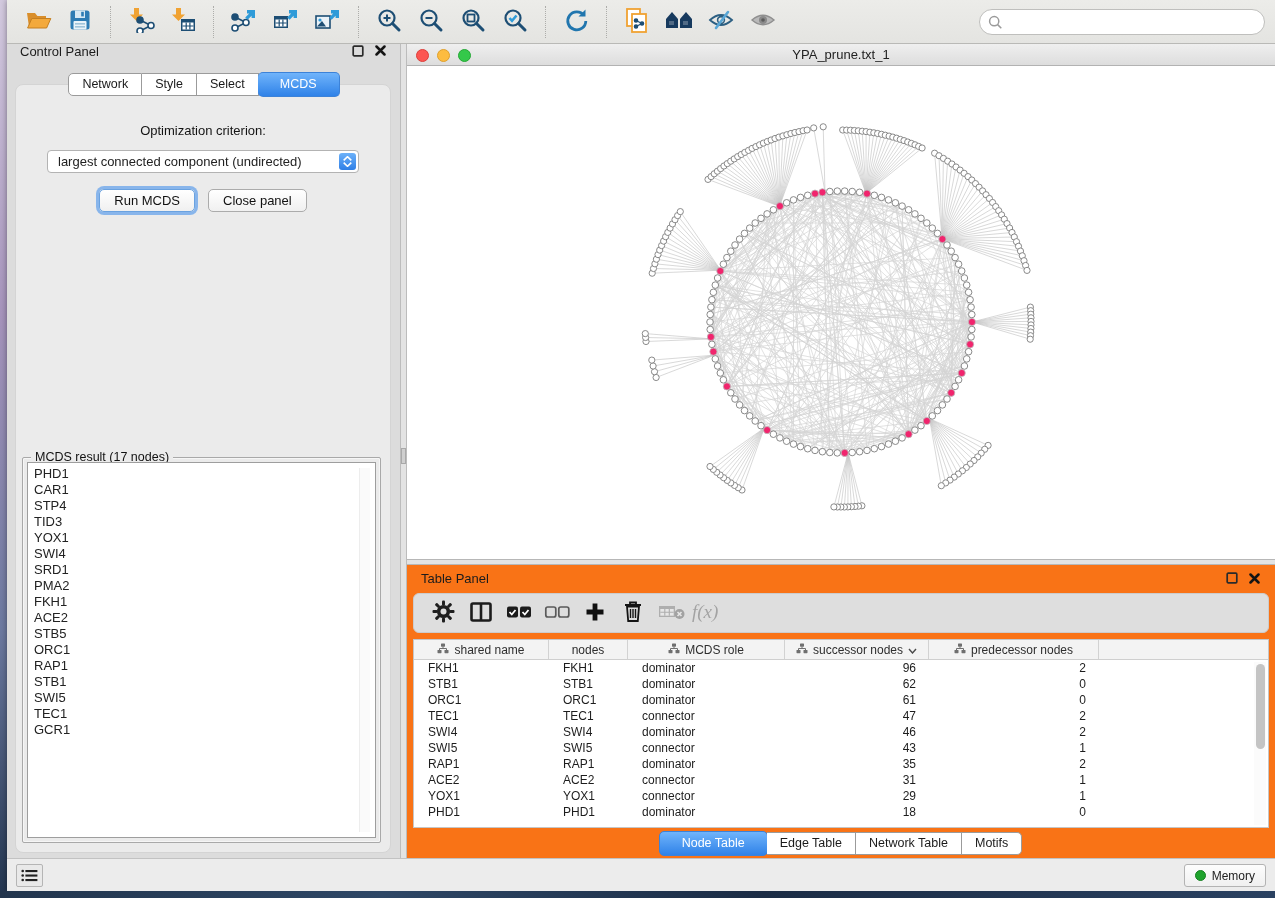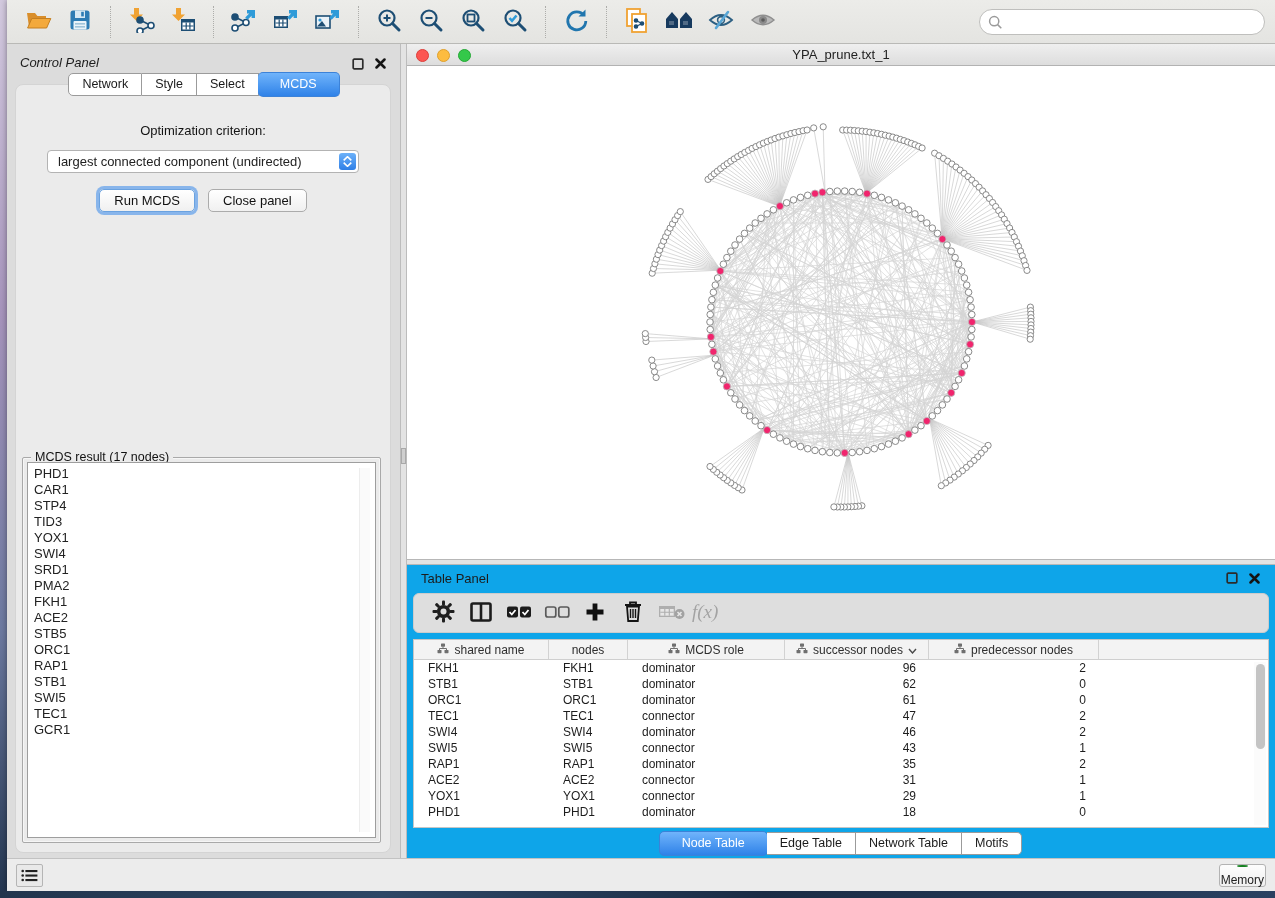--- a/index.html
+++ b/index.html
@@ -20,21 +20,21 @@
   .search-wrap { margin-left:auto; position:relative; }
   .search-input { width:286px; height:26px; border:1px solid #bfbfbd; border-radius:13px; background:#fff;
                   padding:0 10px 0 28px; font-size:13px; outline:none; font-family:"Liberation Sans",sans-serif;}
   .search-icon { position:absolute; left:9px; top:6px; }
 
   
   .main { flex:1; display:flex; min-height:0; }
 
   
   .control-panel { width:393px; flex:none; background:#dcdcdc; display:flex; flex-direction:column; position:relative; }
-  .panel-titlebar { height:26px; display:flex; align-items:flex-end; padding:0 13px; flex:none;font-style:italic; }
+  .panel-titlebar { height:26px; display:flex; align-items:flex-start; padding:0 13px; flex:none; }
   .panel-title { font-size:13px; color:#1c1c1c; }
   .win-btns { margin-left:auto; display:flex; align-items:center; gap:10px; }
   .float-btn, .close-btn { width:13px; height:13px; display:flex; align-items:center; justify-content:center; cursor:default; }
 
   .cp-tabs { display:flex; justify-content:center; margin-top:3px; flex:none; position:relative; z-index:2; }
   .pill { background:#fff; border:1px solid #9b9b9b; border-left:none; padding:3px 13px 4px; font-size:12.5px; color:#1a1a1a; }
   .pill:first-child { border-left:1px solid #9b9b9b; border-radius:5px 0 0 5px;text-align:right; }
   .pill:last-child { border-radius:0 5px 5px 0; }
   .pill.active { background:linear-gradient(#70b4fb,#2f82e8); color:#fff; border-color:#3c82d8; border-radius:5px; margin:-1px; padding:4px 22px 5px; }
 
@@ -69,21 +69,21 @@
   .right-col { flex:1; display:flex; flex-direction:column; min-width:0; }
   .net-window { height:515px; flex:none; display:flex; flex-direction:column; }
   .net-titlebar { height:22px; flex:none; background:linear-gradient(#efefef,#dddddd); border-bottom:1px solid #b2b2b2;
                   position:relative; display:flex; align-items:center; justify-content:center; }
   .net-title { font-size:13px; color:#222; }
   .traffic { position:absolute; left:9px; top:5px; display:flex; gap:8px; }
   .tl { width:13px; height:13px; border-radius:50%; }
   .net-canvas { flex:1; background:#fff; overflow:hidden; }
 
   
-  .table-panel { flex:1; background:#0ea5e9; display:flex; flex-direction:column; min-height:0; }
+  .table-panel { flex:1; background:#f97316; display:flex; flex-direction:column; min-height:0; }
   .tp-titlebar { height:26px; flex:none; display:flex; align-items:center; padding:0 14px; }
   .tp-toolbar { margin:2px 6px 0; height:40px; flex:none; background:#dedede; border:1px solid #cccccc; border-radius:6px;
                 display:flex; align-items:center; gap:0; padding:0 10px; }
   .tp-tbtn { width:38px; height:32px; display:flex; align-items:center; justify-content:center; }
   .tp-tablewrap { flex:1; margin:6px 6px 0; background:#fff; border:1px solid #c6c6c6; position:relative; overflow:hidden; }
   .thead { display:flex; height:20px; background:#f3f3f3; border-bottom:1px solid #cfcfcf; }
   .th { display:flex; align-items:center; justify-content:center; gap:5px; border-right:1px solid #d2d2d2;
         font-size:12px; color:#2e2e2e; flex:none; }
   .trow { display:flex; height:16px; align-items:center; font-size:12px; color:#1d1d1d; }
   .td { flex:none; white-space:nowrap; overflow:hidden; }
@@ -91,22 +91,22 @@
   .td.right { padding-right:13px; text-align:right; }
   .tscroll { position:absolute; top:22px; bottom:2px; right:2px; width:12px; background:#fbfbfb; }
   .tthumb { position:absolute; top:2px; left:1.5px; width:9px; height:85px; background:#c4c4c4; border-radius:5px; }
   .tp-tabs { height:30px; flex:none; display:flex; justify-content:center; align-items:center; }
 
   
   .status-bar { height:34px; flex:none; background:#ececec; border-top:1px solid #c2c2c2;
                 display:flex; align-items:center; padding:0 9px; }
   .list-btn { width:27px; height:23px; background:#e9e9e9; border:1px solid #b5b5b5; border-radius:2px;
               display:flex; align-items:center; justify-content:center; }
-  .memory-btn { margin-left:auto; height:23px; padding:0 1px; display:flex; align-items:center; gap:6px;
-                background:linear-gradient(#fdfdfd,#f0f0f0); border:1px solid #b3b3b3; border-radius:3px; font-size:12px;flex-direction:column; }
+  .memory-btn { margin-left:auto; height:23px; padding:0 10px; display:flex; align-items:center; gap:6px;
+                background:linear-gradient(#fdfdfd,#f0f0f0); border:1px solid #b3b3b3; border-radius:3px; font-size:12px; }
   .mem-dot { width:11px; height:11px; border-radius:50%; background:#1fa32d; border:1px solid #168021; }
 </style>
 </head>
 <body>
 
 <div class="app">
 
   <div class="toolbar">
     <div id="tb-groups" style="display:flex;align-items:center;">
         <div class="tb-btn">

